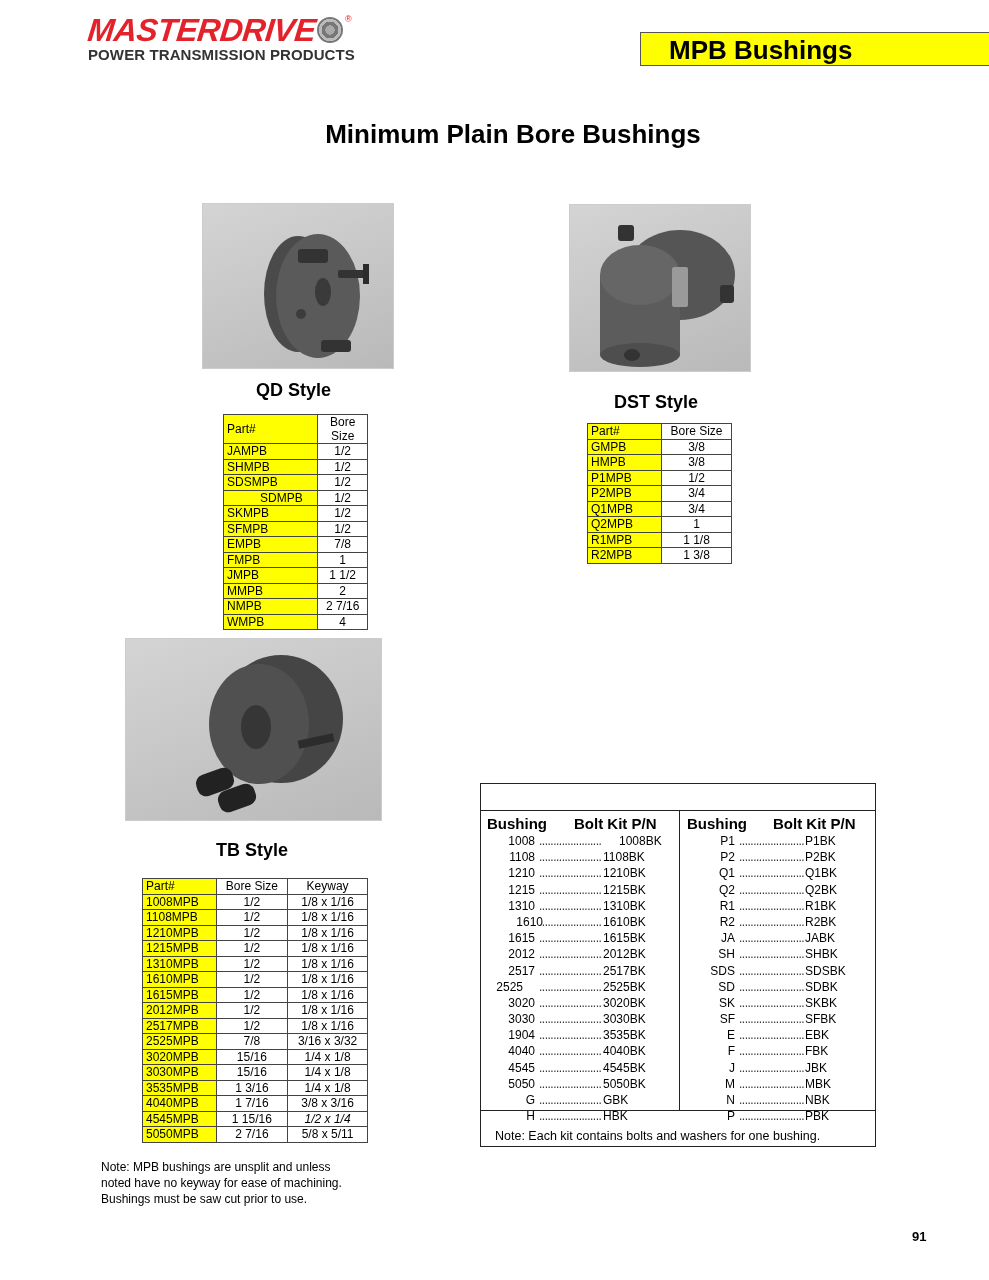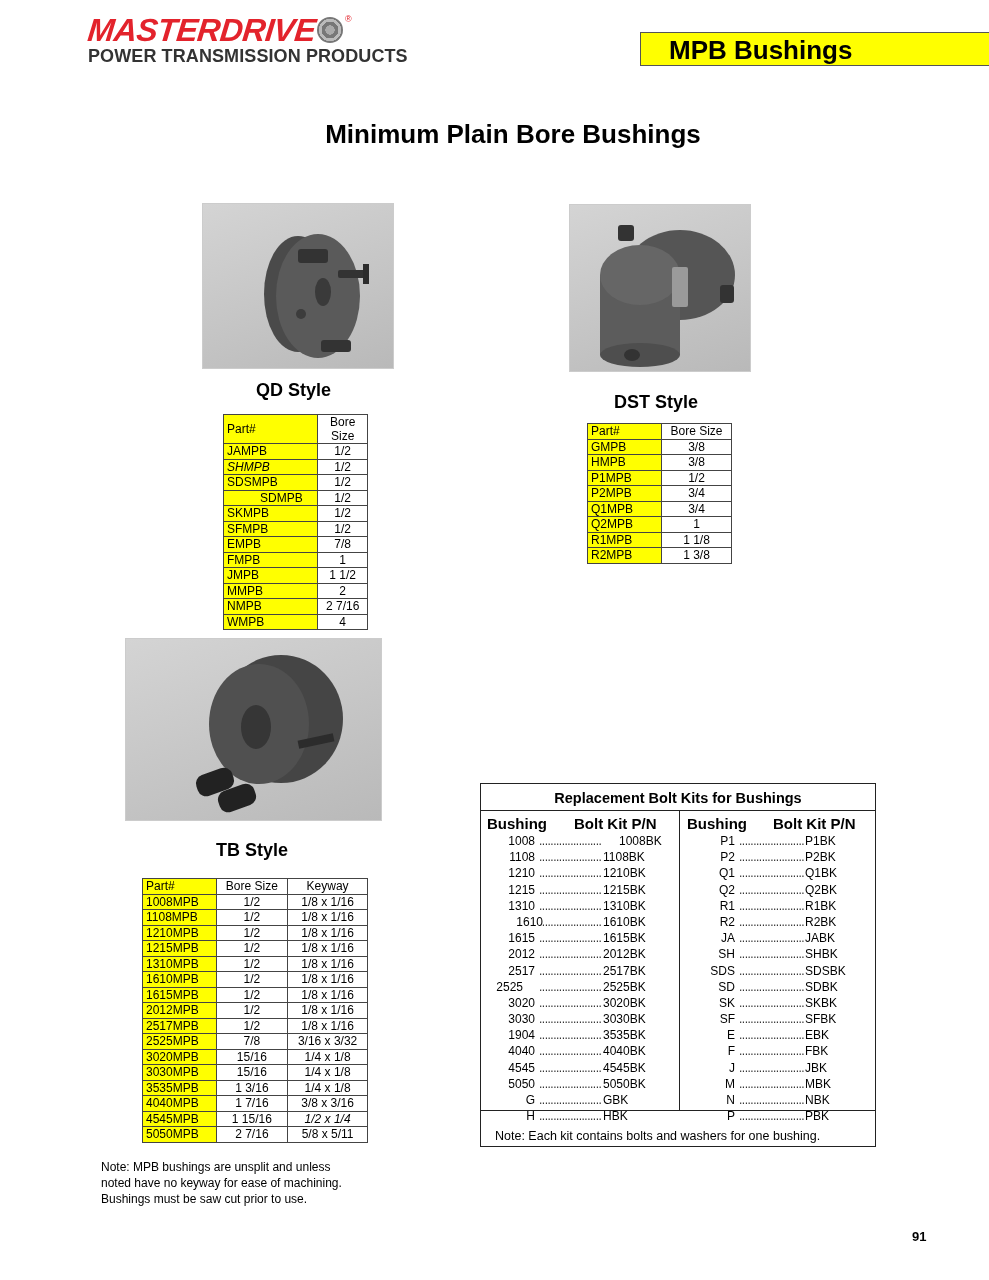--- a/index.html
+++ b/index.html
@@ -6,21 +6,21 @@
   body { width:989px; height:1280px; position:relative; overflow:hidden;
          font-family:"Liberation Sans", sans-serif; color:#000; }
   .abs { position:absolute; }
 
   
   .logo-main { left:88px; top:12px; font-size:32px; font-weight:bold; font-style:italic;
                color:#e3232c; letter-spacing:-0.5px; line-height:36px; transform:skewX(-6deg); }
   .logo-gear { left:317px; top:17px; width:26px; height:26px; border-radius:50%;
                background:radial-gradient(circle,#aaa 0 25%,#777 26% 45%,#bbb 46% 60%,#777 61%); }
   .logo-reg { left:345px; top:14px; font-size:9px; color:#e3232c; }
-  .logo-sub { left:88px; top:46px; font-size:18px; font-weight:bold; color:#333; letter-spacing:0.1px; }
+  .logo-sub { left:88px; top:46px; font-size:15px; font-weight:bold; color:#333; letter-spacing:0.1px; }
 
   .banner { left:640px; top:32px; width:349px; height:34px; background:#ffff00;
             border:1px solid #555; border-right:none; box-sizing:border-box; }
   .banner span { position:absolute; left:28px; top:2px; font-size:26px; font-weight:bold; }
 
   .page-title { left:0; width:1026px; top:119px; text-align:center; font-size:26px; font-weight:bold; }
 
   
   .photo { background:linear-gradient(160deg,#d4d4d4 0%,#c4c4c4 60%,#b9b9b9 100%); border:1px solid #ccc; overflow:hidden; }
   .ph-qd { left:202px; top:203px; width:190px; height:164px; }
@@ -83,21 +83,21 @@
   <tbody id="qd-body">
       <tr>
         <td class="pn" style="width: 66px;">Part#</td>
         <td class="c" style="width: 60px;">Bore Size</td>
       </tr>
       <tr>
         <td class="pn" style="width: 66px;">JAMPB</td>
         <td class="c" style="width: 60px;">1/2</td>
       </tr>
       <tr>
-        <td class="pn" style="width: 66px; font-style: italic;">SHMPB</td>
+        <td class="pn" style="width: 66px;">SHMPB</td>
         <td class="c" style="width: 60px;">1/2</td>
       </tr>
       <tr>
         <td class="pn" style="width: 66px;">SDSMPB</td>
         <td class="c" style="width: 60px;">1/2</td>
       </tr>
       <tr>
         <td class="pn" style="width: 66px; padding-left: 36px;">SDMPB</td>
         <td class="c" style="width: 60px;">1/2</td>
       </tr>
@@ -287,21 +287,20 @@
       </tr>
       <tr>
         <td class="pn" style="width: 64px;">5050MPB</td>
         <td class="c" style="width: 62px;">2 7/16</td>
         <td class="c" style="width: 70px;">5/8 x 5/11</td>
       </tr>
     </tbody>
 </table>
 
 <div class="abs bk-box">
-  <div class="bk-title">Replacement Bolt Kits for Bushings</div>
   <div class="bk-rule" style="top:26px;"></div>
   <div class="bk-vrule"></div>
   <div class="bk-col" style="left:6px;" id="bk-left">
     <div class="bk-head">
       <span>Bushing</span>
       <span style="position:absolute;left:87px;">Bolt Kit P/N</span>
     </div>
   <div class="bk-row">
         <span class="b" style="right: 148px;">1008</span>
         <span class="d" style="left: 52px; width: 62px;">..........................................</span>

